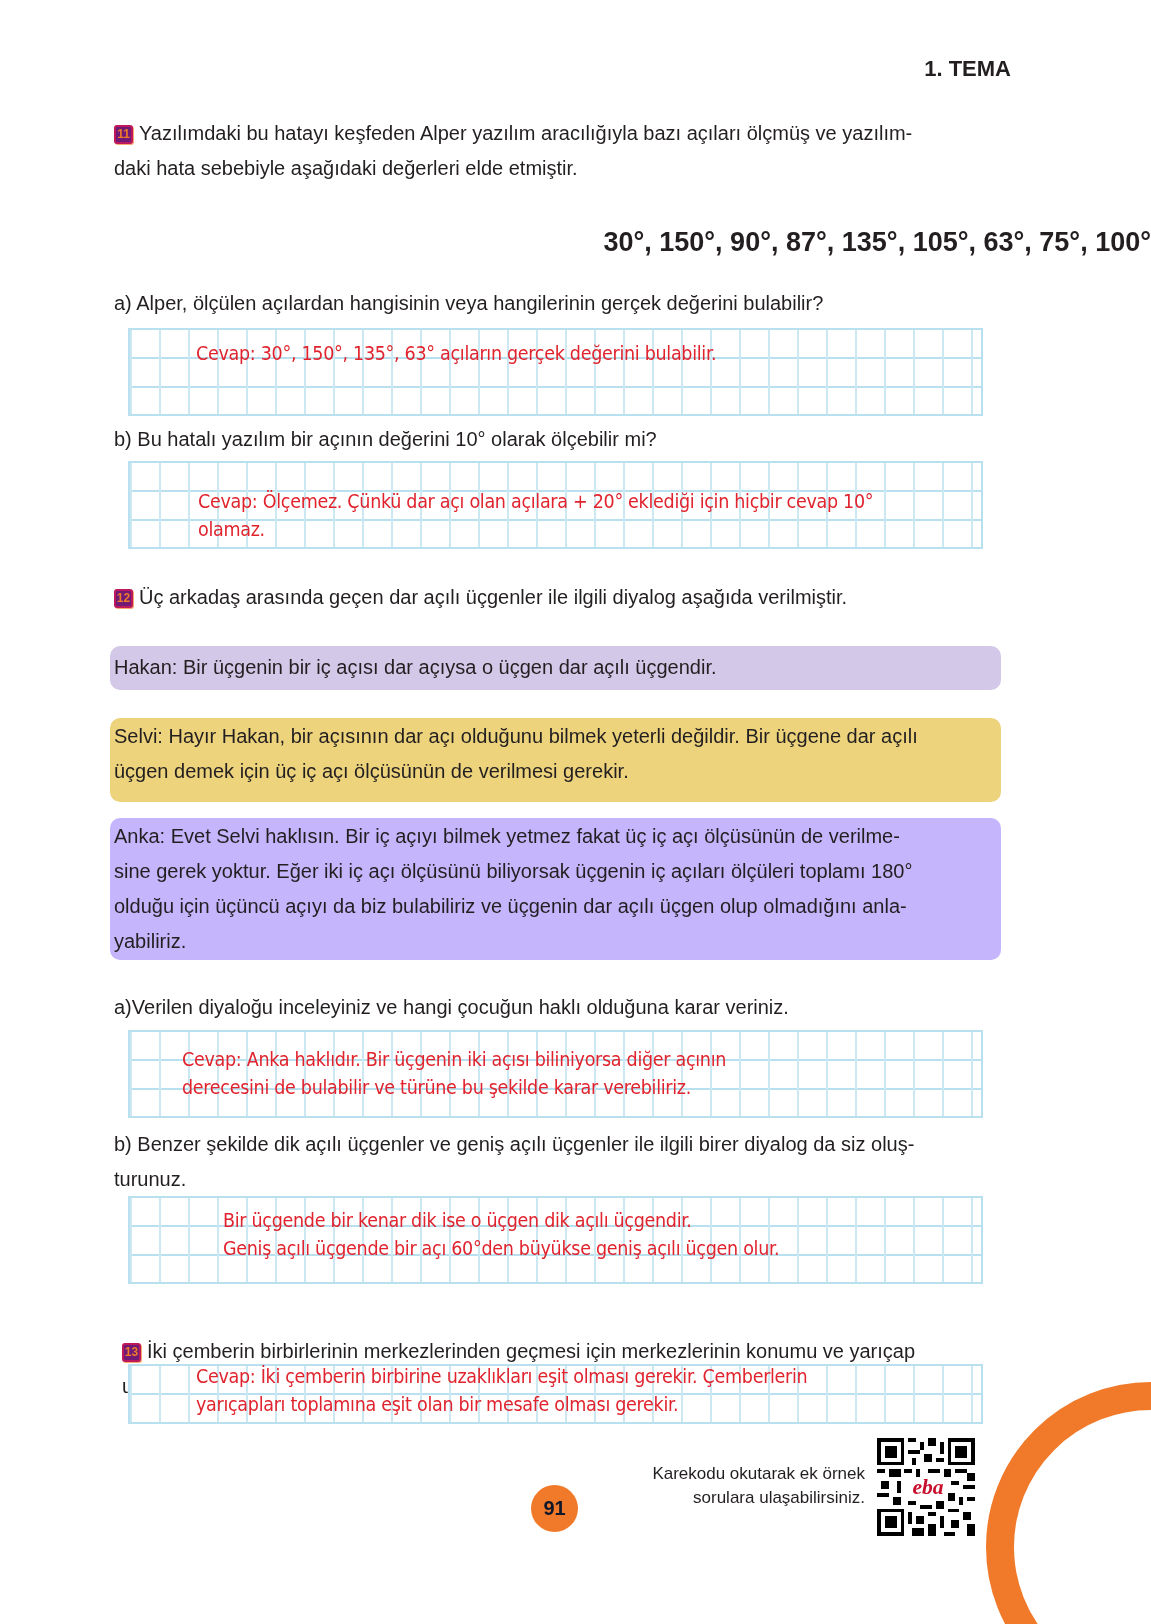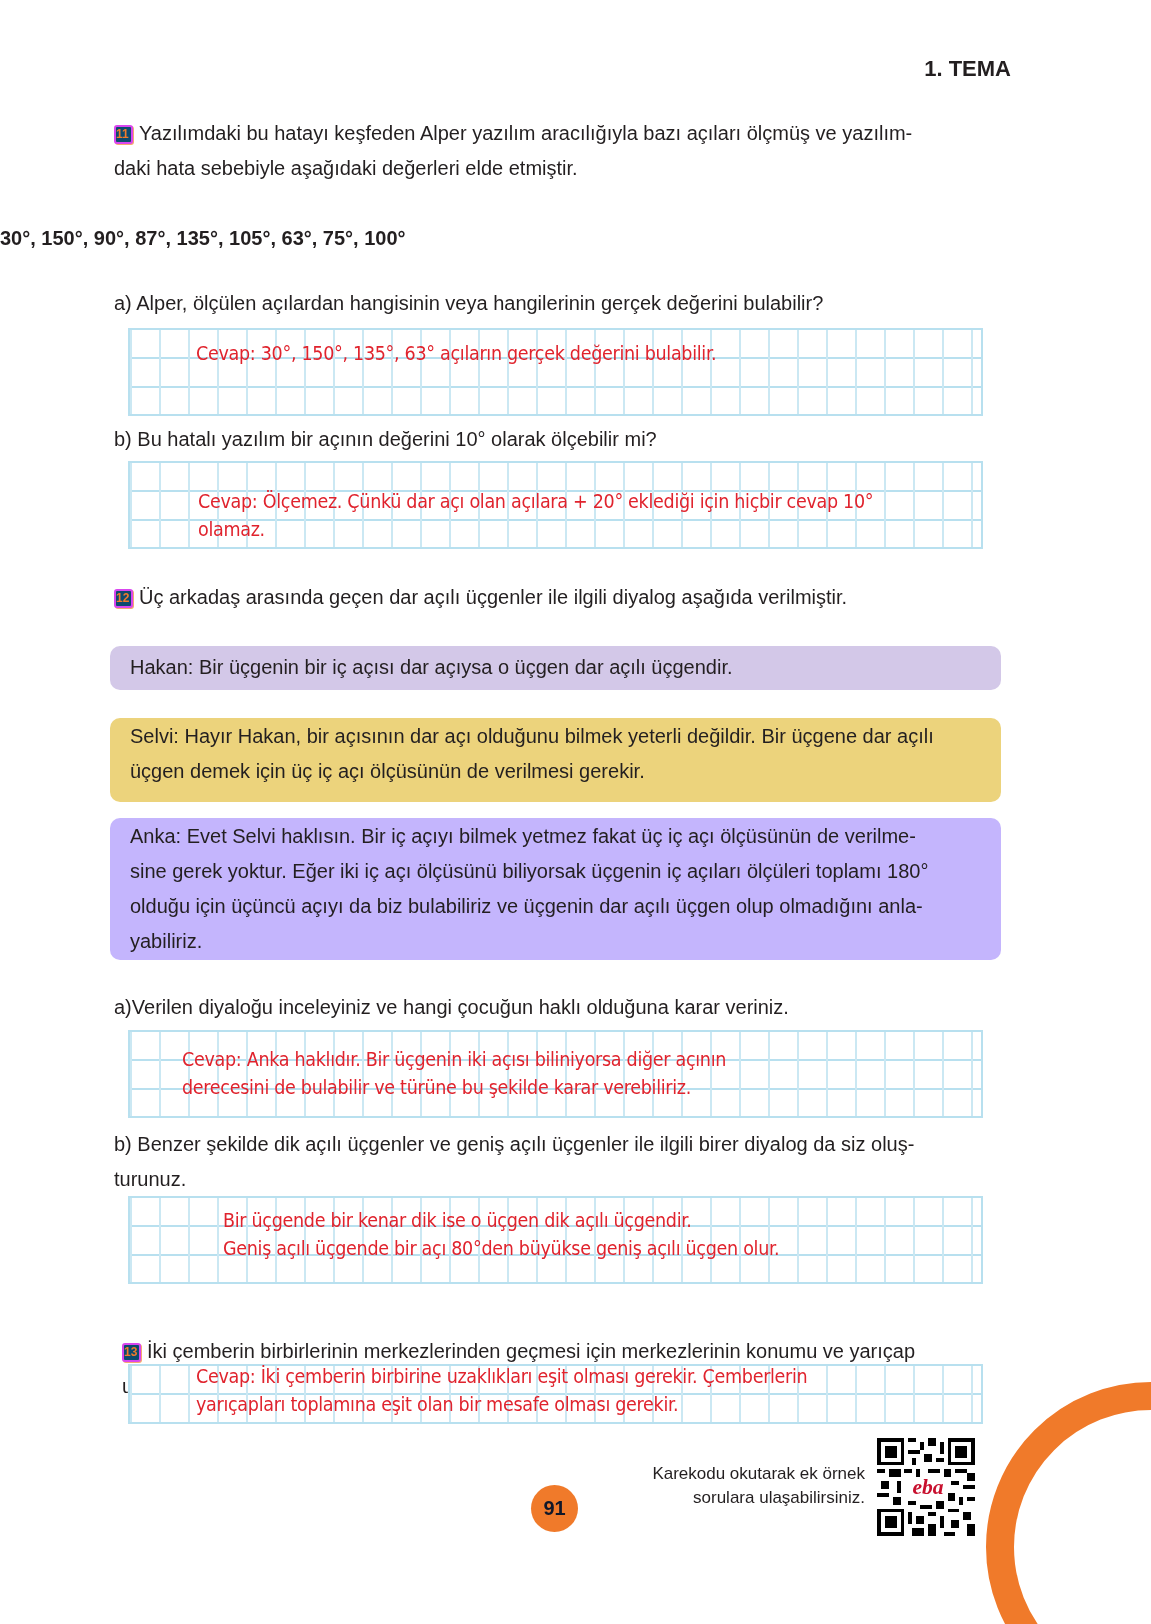--- a/index.html
+++ b/index.html
@@ -7,47 +7,47 @@
     width: 1151px; height: 1624px; position: relative; overflow: hidden;
     font-family: "Liberation Sans", sans-serif; color: #231f20;
   }
   .abs { position: absolute; }
   .tema {
     right: 140px; top: 56px; font-size: 22px; font-weight: bold; color: #231f20;
   }
   .q-text { font-size: 20px; line-height: 35px; color: #231f20; }
   .qnum {
     display: inline-block; width: 19px; height: 19px; box-sizing: border-box;
-    border: 2px solid #d946ef; border-radius: 3px; background: #0c4a6e;
+    border: 2px solid #be185d; border-radius: 3px; background: #701a75;
     color: #f07a2a; font-size: 12px; font-weight: bold; line-height: 15px;
-    text-align: left; vertical-align: 2px; margin-right: 6px;
+    text-align: center; vertical-align: 2px; margin-right: 6px;
     box-shadow: 1px 1px 0 #f5a870;
   }
   .values {
-    left: 0; width: 1151px; text-align: left; top: 227px;
-    font-size: 20px; font-weight: bold; transform: translateX(0px);
+    left: 0; width: 1151px; text-align: right; top: 227px;
+    font-size: 27px; font-weight: bold; transform: translateX(0px);
   }
   .grid {
     position: absolute; left: 128px; width: 855px; box-sizing: border-box;
     border: 2px solid #b8e0ef;
     background-color: #ffffff;
     background-image:
       linear-gradient(to right, #cbe8f3 1.5px, transparent 1.5px),
       linear-gradient(to bottom, #b8e0ef 2px, transparent 2px);
     background-size: 29px 100%, 100% 29px;
     background-position: 0 0, 0 -2px;
   }
   .answer {
     position: absolute; color: #e0232d; font-size: 19.5px; line-height: 28px;
     font-family: "DejaVu Sans Condensed", "Liberation Sans Narrow", "Liberation Sans", sans-serif;
     letter-spacing: -0.3px;
   }
   .dialog {
     position: absolute; left: 110px; width: 891px; box-sizing: border-box;
-    border-radius: 10px; padding: 0 20px; font-size: 20px; line-height: 35px;
+    border-radius: 10px; padding: 0 4px; font-size: 20px; line-height: 35px;
     color: #231f20;
   }
   .hakan { background: #d3c8e8; top: 646px; height: 44px; padding-top: 4px; }
   .selvi { background: #ecd37c; top: 718px; height: 84px; padding-top: 1px; }
   .anka { background: #c4b5fd; top: 818px; height: 142px; padding-top: 1px; }
   .pagenum {
     left: 531px; top: 1485px; width: 47px; height: 47px; border-radius: 50%;
     background: #f07a2a; color: #0f172a; font-weight: bold; font-size: 20px;
     text-align: center; line-height: 47px;
   }
@@ -110,21 +110,21 @@
   <div>derecesini de bulabilir ve türüne bu şekilde karar verebiliriz.</div>
 </div>
 
 <div class="abs q-text" style="left:114px; top:1127px; width:900px;">
   <div>b) Benzer şekilde dik açılı üçgenler ve geniş açılı üçgenler ile ilgili birer diyalog da siz oluş-</div>
   <div>turunuz.</div>
 </div>
 <div class="grid" style="top:1196px; height:88px;"></div>
 <div class="answer" style="left:223px; top:1207px;">
   <div>Bir üçgende bir kenar dik ise o üçgen dik açılı üçgendir.</div>
-  <div>Geniş açılı üçgende bir açı 80°den büyükse geniş açılı üçgen olur.</div>
+  <div>Geniş açılı üçgende bir açı 60°den büyükse geniş açılı üçgen olur.</div>
 </div>
 
 <div class="abs q-text" style="left:122px; top:1298px; width:900px;margin-top:36px;">
   <div><span class="qnum">13</span><span>İki çemberin birbirlerinin merkezlerinden geçmesi için merkezlerinin konumu ve yarıçap</span></div>
   <div>uzunlukları nasıl olmalıdır? Bir örnek üzerinden açıklayınız.</div>
 </div>
 <div class="grid" style="top:1364px; height:60px;"></div>
 <div class="answer" style="left:196px; top:1363px;">
   <div>Cevap: İki çemberin birbirine uzaklıkları eşit olması gerekir.  Çemberlerin</div>
   <div>yarıçapları toplamına eşit olan bir mesafe olması gerekir.</div>

